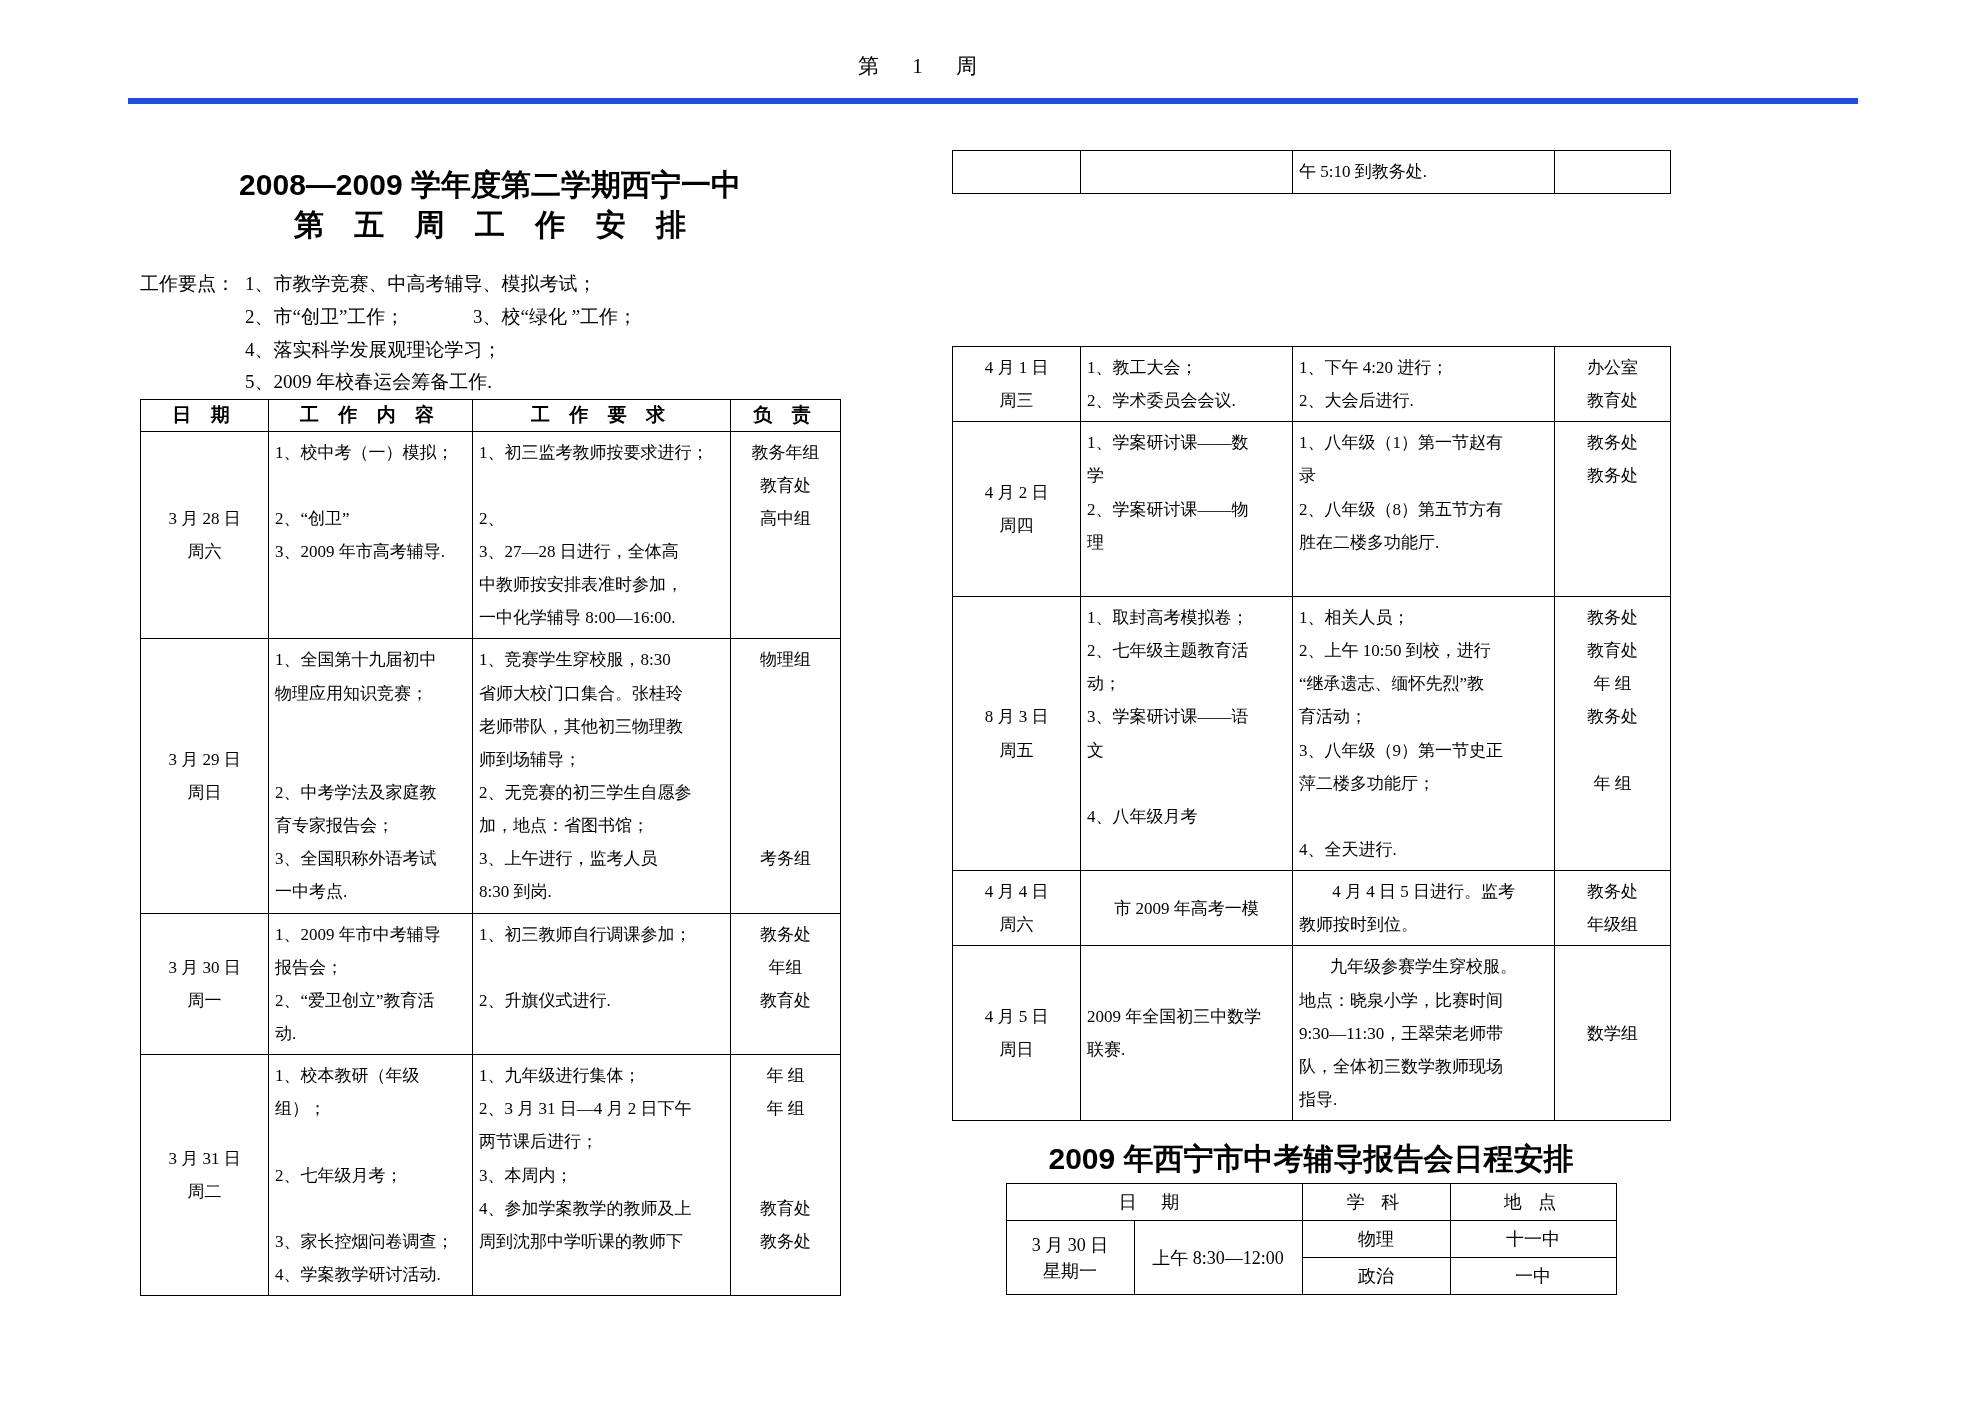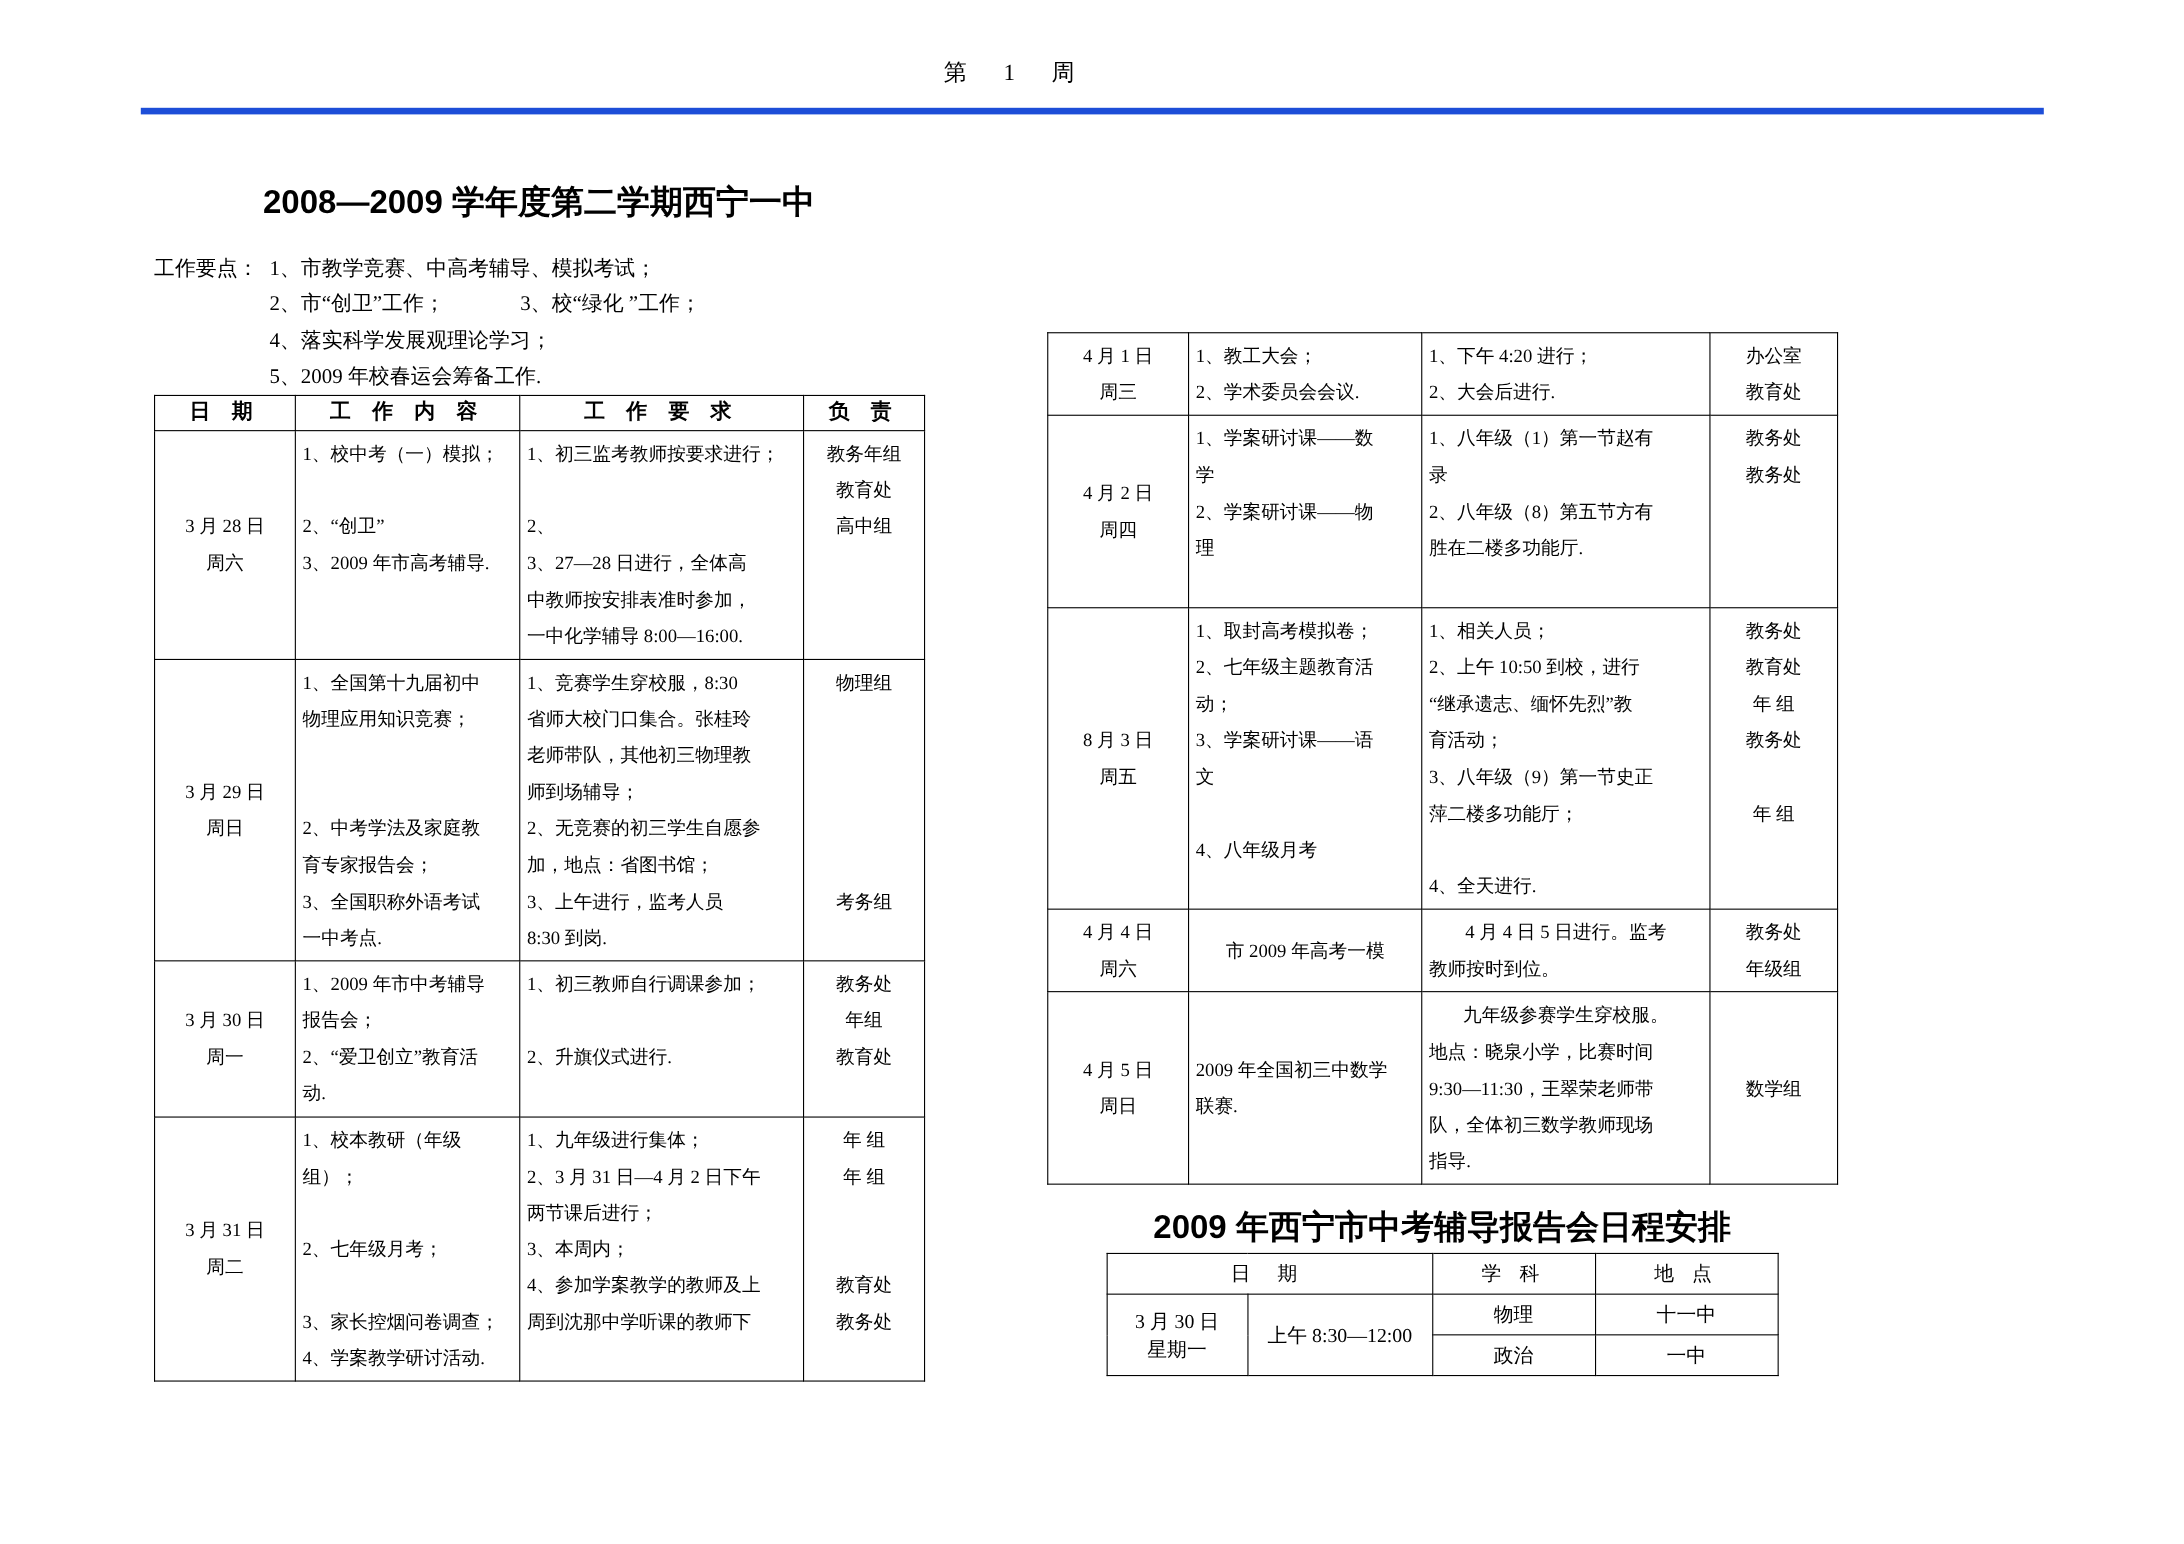--- a/index.html
+++ b/index.html
@@ -164,20 +164,21 @@
 <body>
 
 <div class="page-header">
   <span class="hdr-text">第  1  周</span>
 </div>
 
 <div class="col-left">
 
   <div class="doc-title">
     <div class="line1">2008—2009 学年度第二学期西宁一中</div>
+    <div class="line2">第 五 周 工 作 安 排</div>
   </div>
 
   <div class="keypoints">
     <div class="kp-row">
       <span class="kp-label">工作要点：</span>
       <span>1、市教学竞赛、中高考辅导、模拟考试；</span>
     </div>
     <div class="kp-row">
       <span class="kp-indent"></span>
       <span class="kp-a">2、市“创卫”工作；</span>
@@ -324,20 +325,36 @@
           <div>教育处</div>
           <div>教务处</div>
         </td>
       </tr>
     </tbody>
   </table>
 </div>
 
 <div class="col-right">
 
+  <table class="grid t-stub">
+    <colgroup>
+        <col class="c1">
+        <col class="c2">
+        <col class="c3">
+        <col class="c4">
+      </colgroup>
+    <tbody>
+      <tr>
+        <td></td>
+        <td></td>
+        <td>午 5:10 到教务处.</td>
+        <td></td>
+      </tr>
+    </tbody>
+  </table>
 
   <div class="gap-1"></div>
 
   <table class="grid t-right">
     <colgroup>
         <col class="c1">
         <col class="c2">
         <col class="c3">
         <col class="c4">
       </colgroup>

